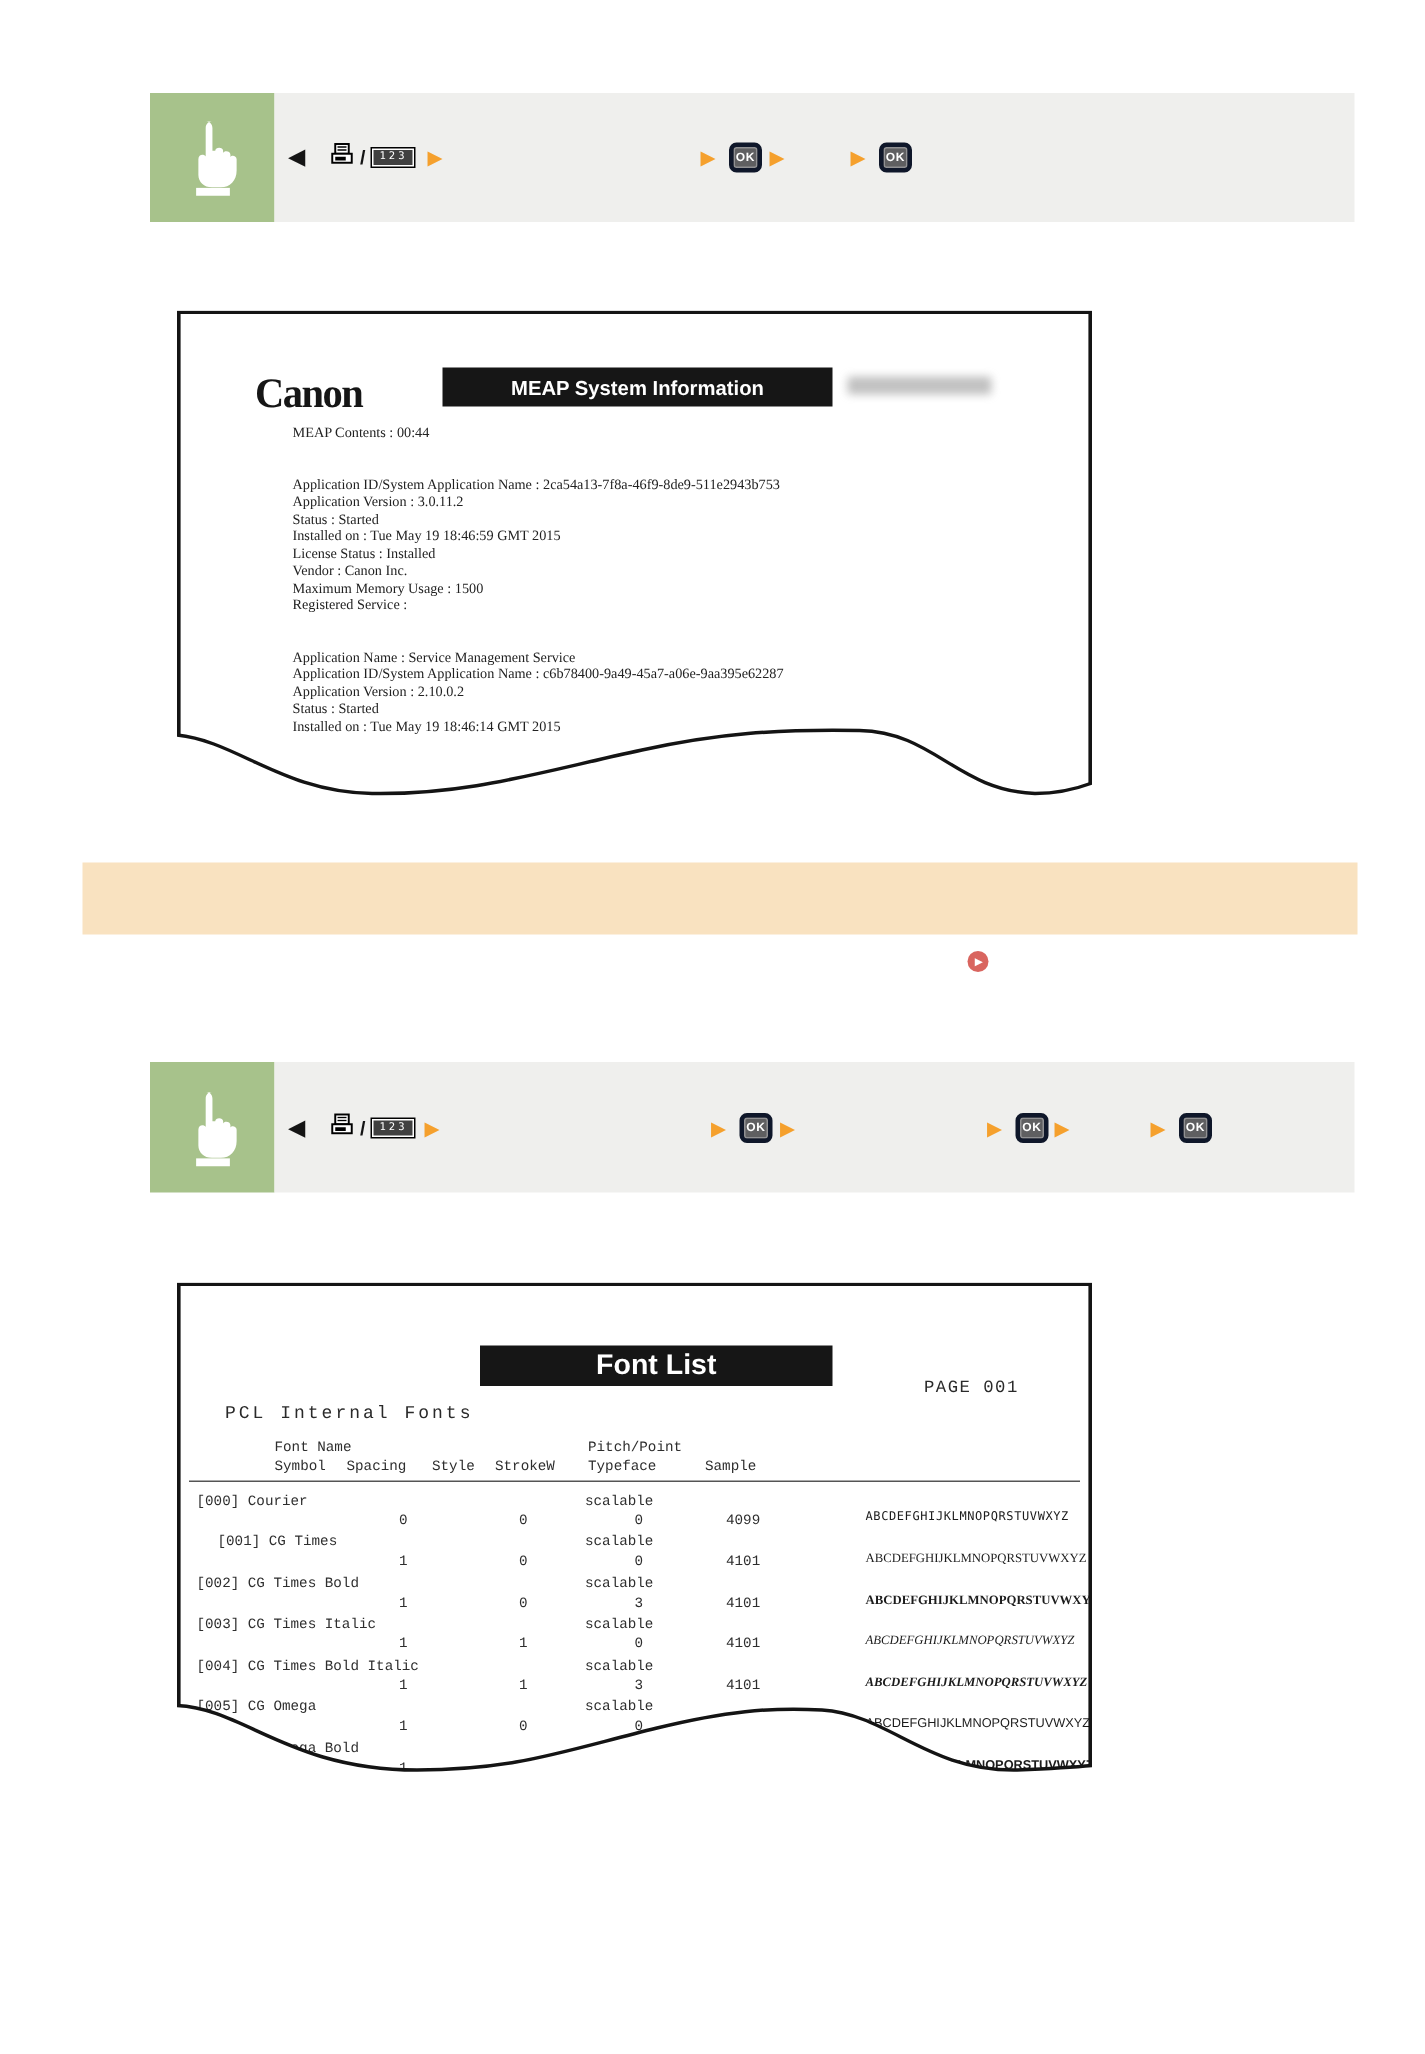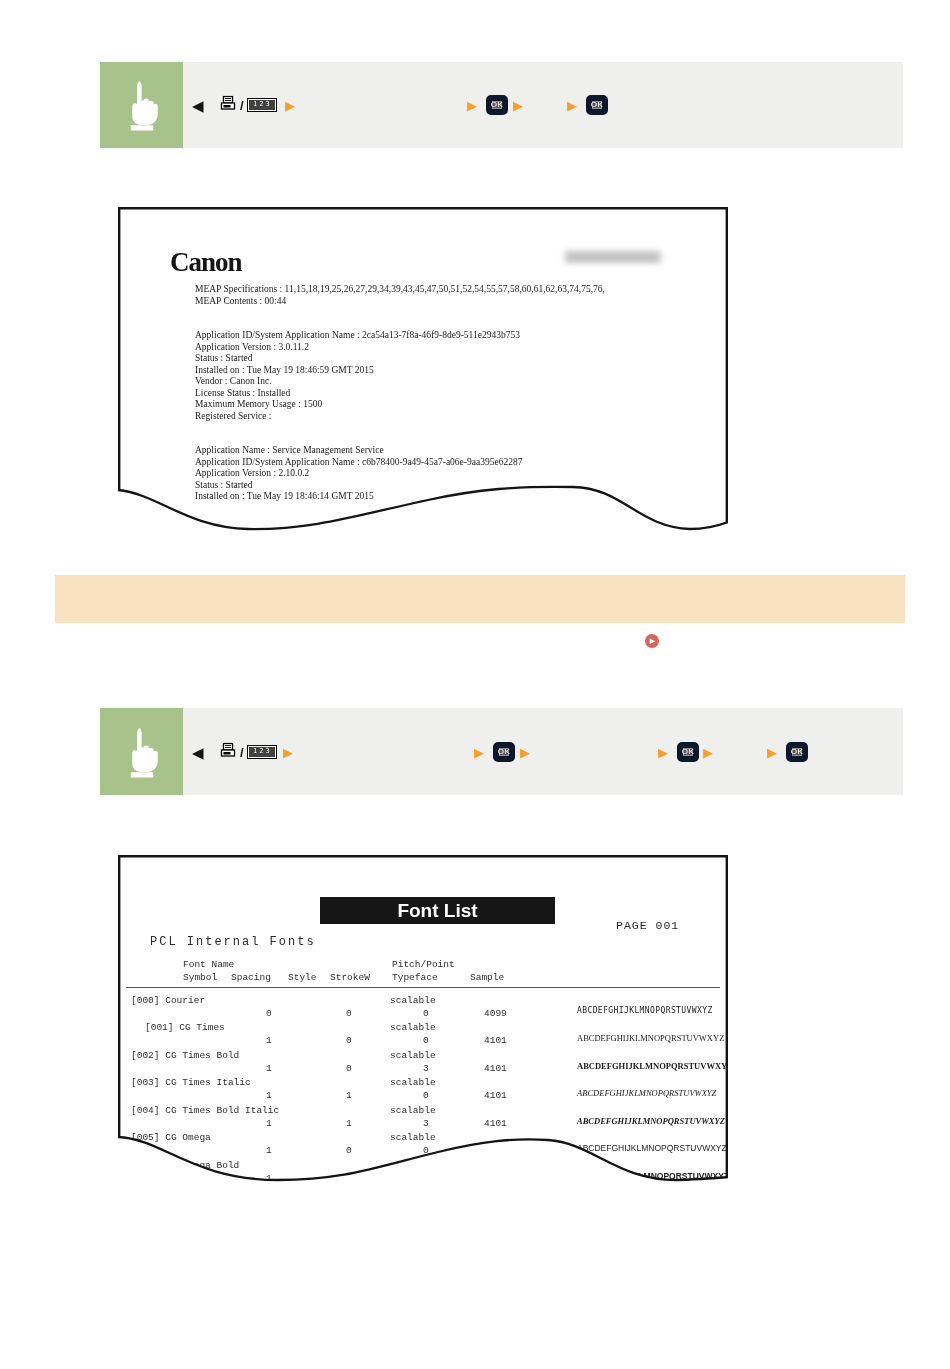--- a/index.html
+++ b/index.html
@@ -9,23 +9,23 @@
   
   .instr { position:absolute; left:100px; width:803px; height:86px; }
   .instr .greenbox { position:absolute; left:0; top:0; width:83px; height:100%;
                      background:#a7c28b; display:flex; align-items:center; justify-content:center; }
   .instr .graybar { position:absolute; left:83px; top:0; right:0; bottom:0; background:#efefed; }
   .ico { position:absolute; top:50%; transform:translateY(-50%); line-height:1; }
   .arr  { color:#f5a02d; font-size:13px; }
   .back { color:#141414; font-size:15px; }
   .slash { color:#141414; font-size:13px; font-weight:bold; }
   .okbtn { display:inline-flex; align-items:center; justify-content:center;
-           width:22px; height:20px; background:#5f5f61; border:6px solid #0f172a;
+           width:22px; height:20px; background:#5f5f61; border:3px solid #0f172a;
            border-radius:5px; box-shadow:inset 0 0 0 1px #909092;
-           color:#fff; font-size:8px; font-weight:normal; letter-spacing:.5px; }
+           color:#fff; font-size:8px; font-weight:bold; letter-spacing:.5px; }
   .numbox { display:inline-block; border:1px solid #000; background:#fff; padding:1px; }
   .numbox .inner { display:block; background:#404040; color:#fff;
                    font-family:"DejaVu Sans Mono", monospace; font-size:7px;
                    letter-spacing:2px; padding:1px 3px 2px 4px; }
 
   
   .doc { position:absolute; left:118px; width:610px; background:#fff; overflow:hidden; }
   .doc svg.frame { position:absolute; left:0; top:0; pointer-events:none; }
   .doc1 { top:207px; height:326px; }
   .doc2 { top:855px; height:330px; }
@@ -99,32 +99,32 @@
   <span class="ico arr" style="left:185px;">▶</span>
   <span class="ico arr" style="left:367px;">▶</span>
   <span class="ico okbtn" style="left:386px;">OK</span>
   <span class="ico arr" style="left:413px;">▶</span>
   <span class="ico arr" style="left:467px;">▶</span>
   <span class="ico okbtn" style="left:486px;">OK</span>
 </div>
 
 <div class="doc doc1">
   <div class="canon-logo">Canon</div>
+  <div class="meap-banner">MEAP System Information</div>
   <div class="blur-blob"></div>
   <div class="meap-body">
-    <div class="m-line">MEAP Specifications : 11,15,18,19,25,26,27,29,34,39,43,45,47,50,51,52,54,55,57,58,60,61,62,63,74,75,76,</div>
     <div class="m-line">MEAP Contents : 00:44</div>
     <div class="m-line"></div>
     <div class="m-line"></div>
     <div class="m-line">Application ID/System Application Name : 2ca54a13-7f8a-46f9-8de9-511e2943b753</div>
     <div class="m-line">Application Version : 3.0.11.2</div>
     <div class="m-line">Status : Started</div>
     <div class="m-line">Installed on : Tue May 19 18:46:59 GMT 2015</div>
+    <div class="m-line">License Status : Installed</div>
     <div class="m-line">Vendor : Canon Inc.</div>
-    <div class="m-line">License Status : Installed</div>
     <div class="m-line">Maximum Memory Usage : 1500</div>
     <div class="m-line">Registered Service :</div>
     <div class="m-line"></div>
     <div class="m-line"></div>
     <div class="m-line">Application Name : Service Management Service</div>
     <div class="m-line">Application ID/System Application Name : c6b78400-9a49-45a7-a06e-9aa395e62287</div>
     <div class="m-line">Application Version : 2.10.0.2</div>
     <div class="m-line">Status : Started</div>
     <div class="m-line">Installed on : Tue May 19 18:46:14 GMT 2015</div>
   </div>

